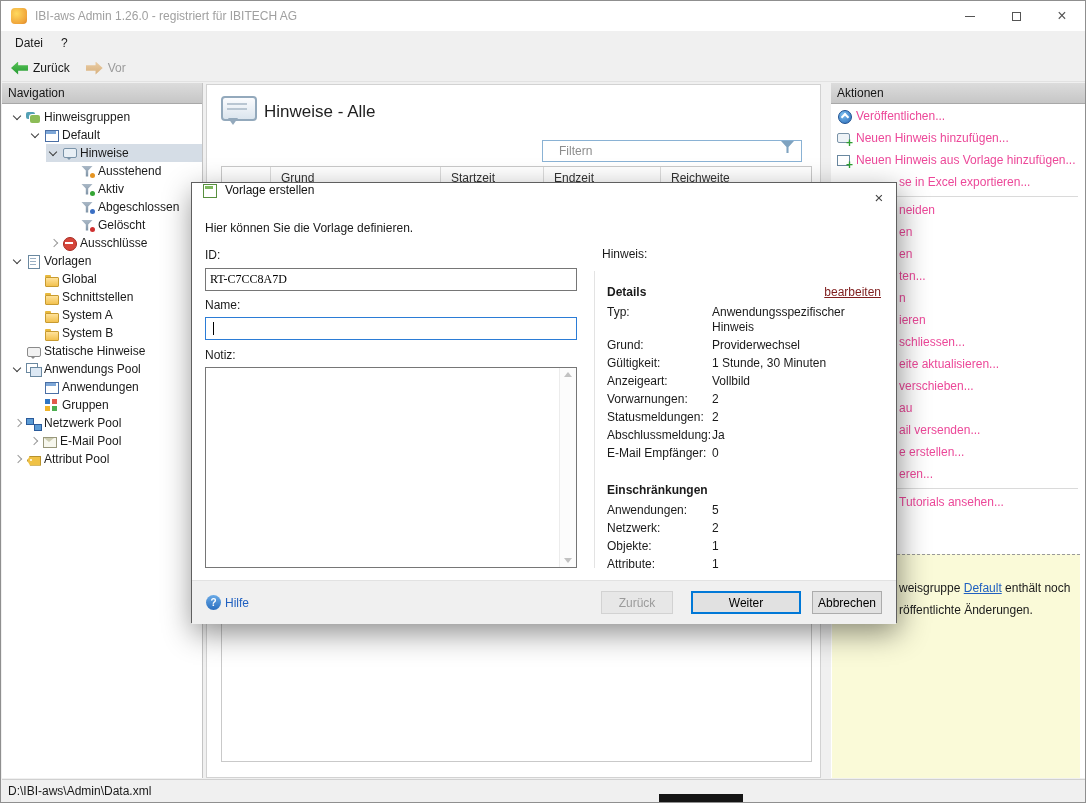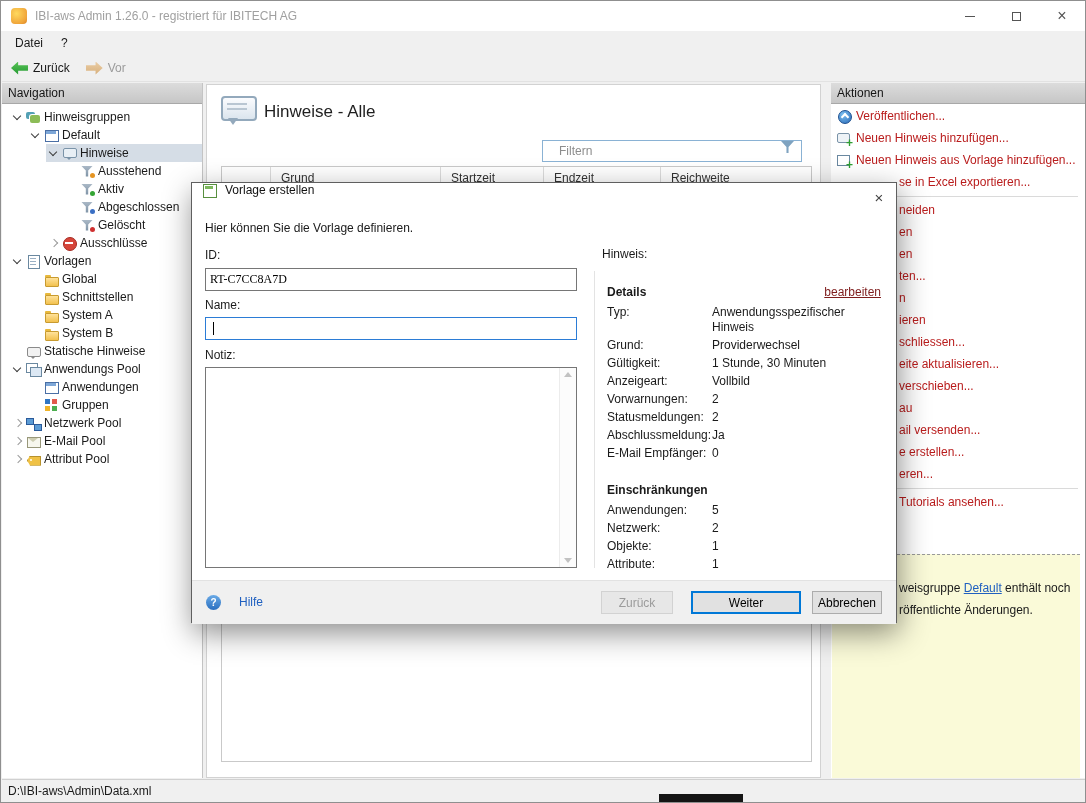--- a/index.html
+++ b/index.html
@@ -106,21 +106,21 @@
   .ic-filterfunnel{width:13px;height:12px;background:#7fa3c0;margin-right:7px;flex:none;
     clip-path:polygon(0 0,100% 0,58% 50%,58% 100%,42% 100%,42% 50%)}
   .listview{position:absolute;left:14px;top:81px;width:591px;height:596px;border:1px solid #c9c9c9;background:#fff}
   .lv-header{display:flex;height:24px;border-bottom:1px solid #e4e4e4}
   .lv-col{border-right:1px solid #dcdcdc;color:#333;line-height:23px;padding-left:10px;white-space:nowrap}
   .c0{width:49px}.c1{width:170px}.c2{width:103px}.c3{width:117px}.c4{flex:1;border-right:none}
 
   
   .actions{position:absolute;left:830px;top:82px;width:255px;height:695px;background:#fff}
   .action-list{padding-top:2px}
-  .action-item{display:flex;align-items:flex-start;padding:2px 8px 3px 6px;line-height:17px;color:#b91c1c}
+  .action-item{display:flex;align-items:flex-start;padding:2px 8px 3px 6px;line-height:17px;color:#ec4899}
   .action-item .ic{margin-right:4px;margin-top:1px}
   .action-item.frag{padding-left:68px}
   .a-sep{height:1px;background:#dadada;margin:2px 8px 3px 8px}
   .notifybox{position:absolute;left:831px;top:553px;width:248px;height:224px;background:#fafad8;
     border-top:1px dashed #9a9a9a;padding:22px 8px 0 67px;line-height:22px;color:#1a1a1a;z-index:5}
   .nlink{color:#2060c0;text-decoration:underline}
 
   
   .statusbar{position:absolute;left:1px;top:778px;width:1084px;height:24px;background:#f0f0f0;border-top:1px solid #d0d0d0;
     line-height:23px;padding-left:6px}
@@ -147,21 +147,21 @@
   .hcol{position:absolute;left:410px;top:64px;width:286px}
   .hcol-label{height:15px}
   .dhead{margin-top:23px;padding-left:5px;display:flex;justify-content:space-between;align-items:baseline}
   .bold{font-weight:bold}
   .editlink{color:#7f1d1d;text-decoration:underline;padding-right:7px}
   .kv{margin-top:6px;padding-left:5px;display:grid;grid-template-columns:105px 1fr;row-gap:3px}
   .kv span{line-height:15px}
   .rhead{margin-top:22px;padding-left:5px}
   .dlg-footer{position:absolute;left:0;top:397px;width:100%;height:44px;background:#f0f0f0;border-top:1px solid #e2e2e2;
     display:flex;align-items:center;padding:0 14px}
-  .help{display:flex;gap:18px;color:#2060c0}
+  .help{display:flex;align-items:center;gap:4px;color:#2060c0}
   .ic-help{display:inline-block;width:15px;height:15px;border-radius:50%;background:linear-gradient(#6aaae6,#2a6fc0);position:relative;flex:none}
   .ic-help::before{content:"?";position:absolute;left:0;top:0;width:100%;text-align:center;font-size:10px;font-weight:bold;color:#fff;line-height:15px}
   .fspacer{flex:1}
   .btn{height:23px;font-size:12px;font-family:inherit;background:#e1e1e1;border:1px solid #acacac;color:#000}
   .btn.dis{width:72px;margin-right:18px;background:#e7e7e7;color:#9b9b9b;border-color:#d2d2d2}
   .btn.primary{width:110px;margin-right:11px;border:1px solid #0078d7;box-shadow:inset 0 0 0 1px #0078d7}
   .btn.cancel{width:70px}
 </style>
 </head>
 <body>
@@ -322,21 +322,21 @@
             <span class="tlabel">Gruppen</span>
           </div>
         </div>
       <div class="trow" style="padding-left:8px">
           <div class="tin">
             <span class="chev closed"></span>
             <span class="ic ic-network"></span>
             <span class="tlabel">Netzwerk Pool</span>
           </div>
         </div>
-      <div class="trow" style="padding-left:8px">
+      <div class="trow" style="padding-left:24px">
           <div class="tin">
             <span class="chev closed"></span>
             <span class="ic ic-mail"></span>
             <span class="tlabel">E-Mail Pool</span>
           </div>
         </div>
       <div class="trow" style="padding-left:8px">
           <div class="tin">
             <span class="chev closed"></span>
             <span class="ic ic-tag"></span>

